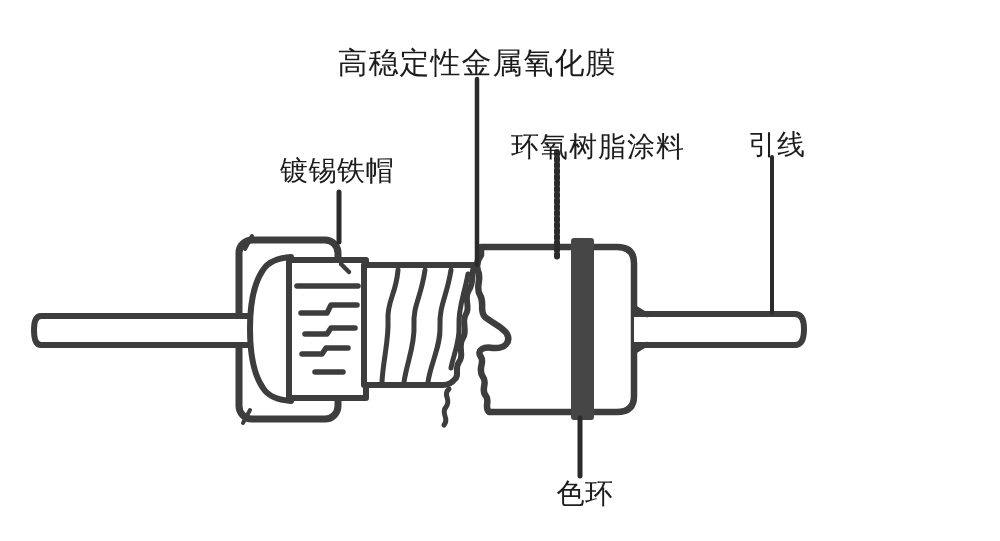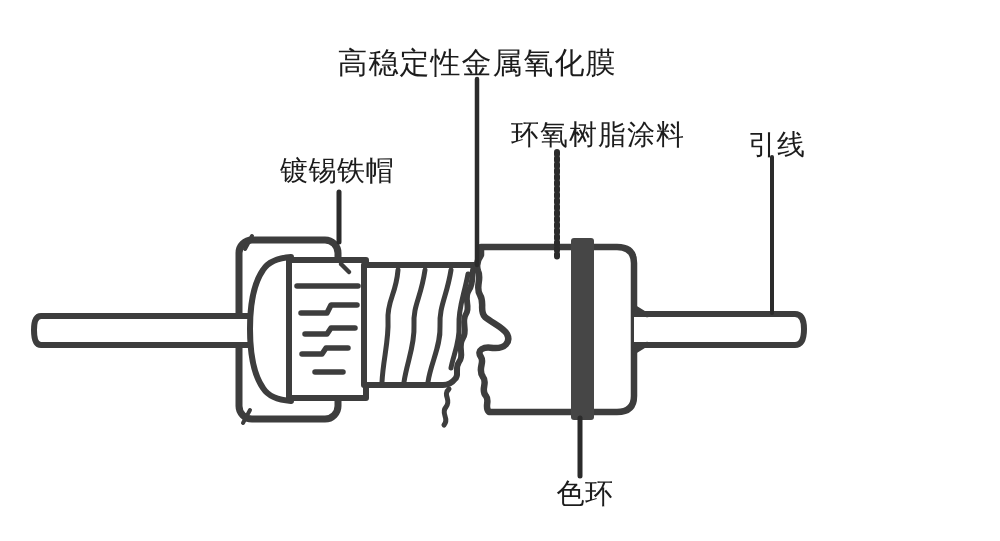--- a/index.html
+++ b/index.html
@@ -13,21 +13,21 @@
   }
   .diagram-svg{position:absolute;left:0;top:0;filter:blur(0.35px);}
   .label{
     position:absolute;
     transform:translateX(-50%);
     white-space:nowrap;
     color:#1c1c1c;
     font-weight:500;
   }
   .label-film  {left:477px; top:43px;  font-size:30px; letter-spacing:1px;}
-  .label-epoxy {left:598px; top:116px; font-size:28px; letter-spacing:1px;}
+  .label-epoxy {left:598px; top:128px; font-size:28px; letter-spacing:1px;}
   .label-lead  {left:777px; top:126px; font-size:28px; letter-spacing:1px;}
   .label-cap   {left:337px; top:152px; font-size:28px; letter-spacing:0.5px;}
   .label-ring  {left:585px; top:475px; font-size:28px; letter-spacing:0.5px;}
 </style>
 </head>
 <body>
 
 <div class="canvas">
 
   <svg class="diagram-svg" width="1000" height="541" viewBox="0 0 1000 541" fill="none" stroke-linecap="round" stroke-linejoin="round">

